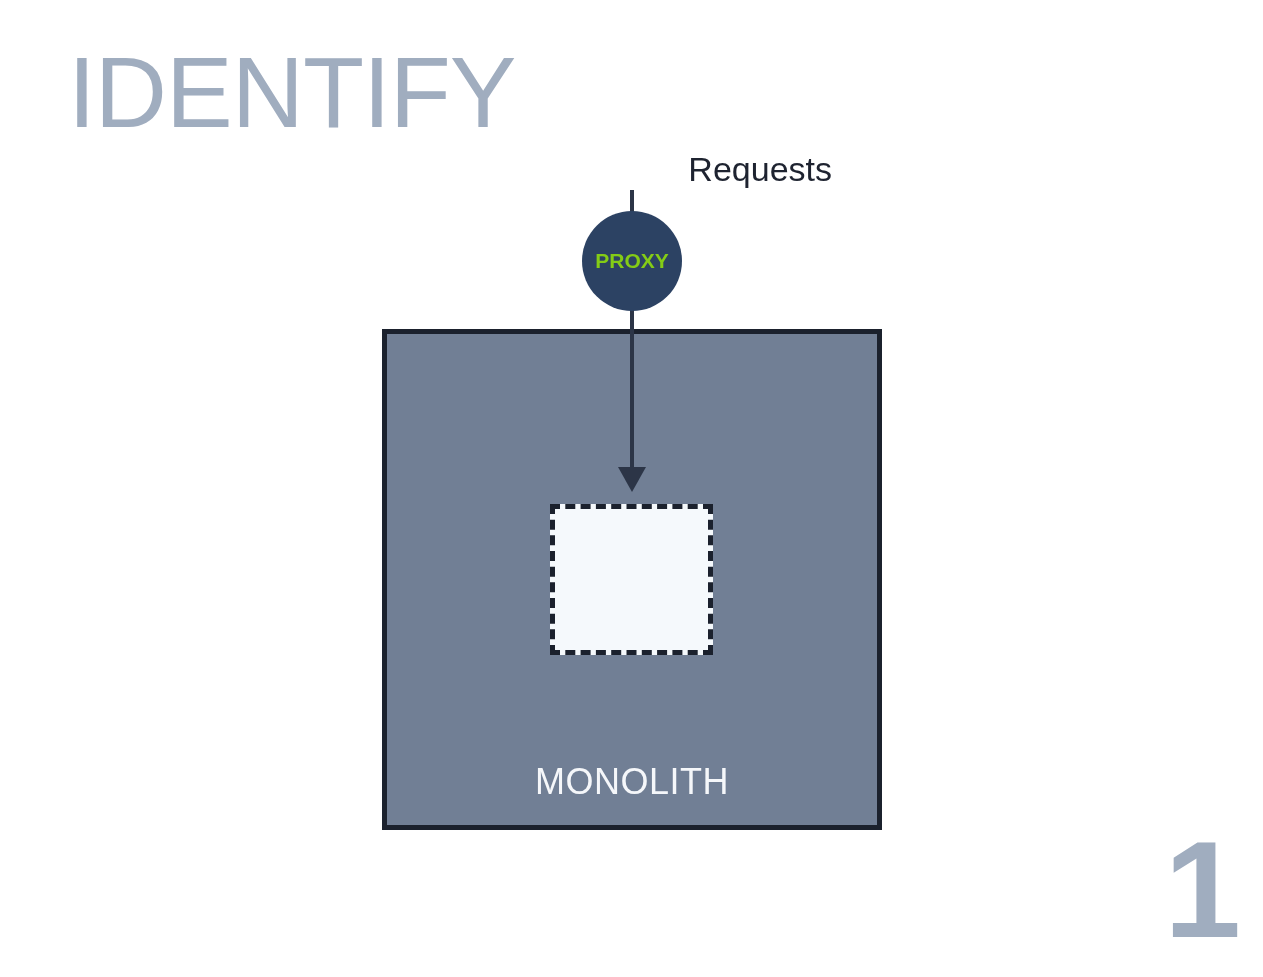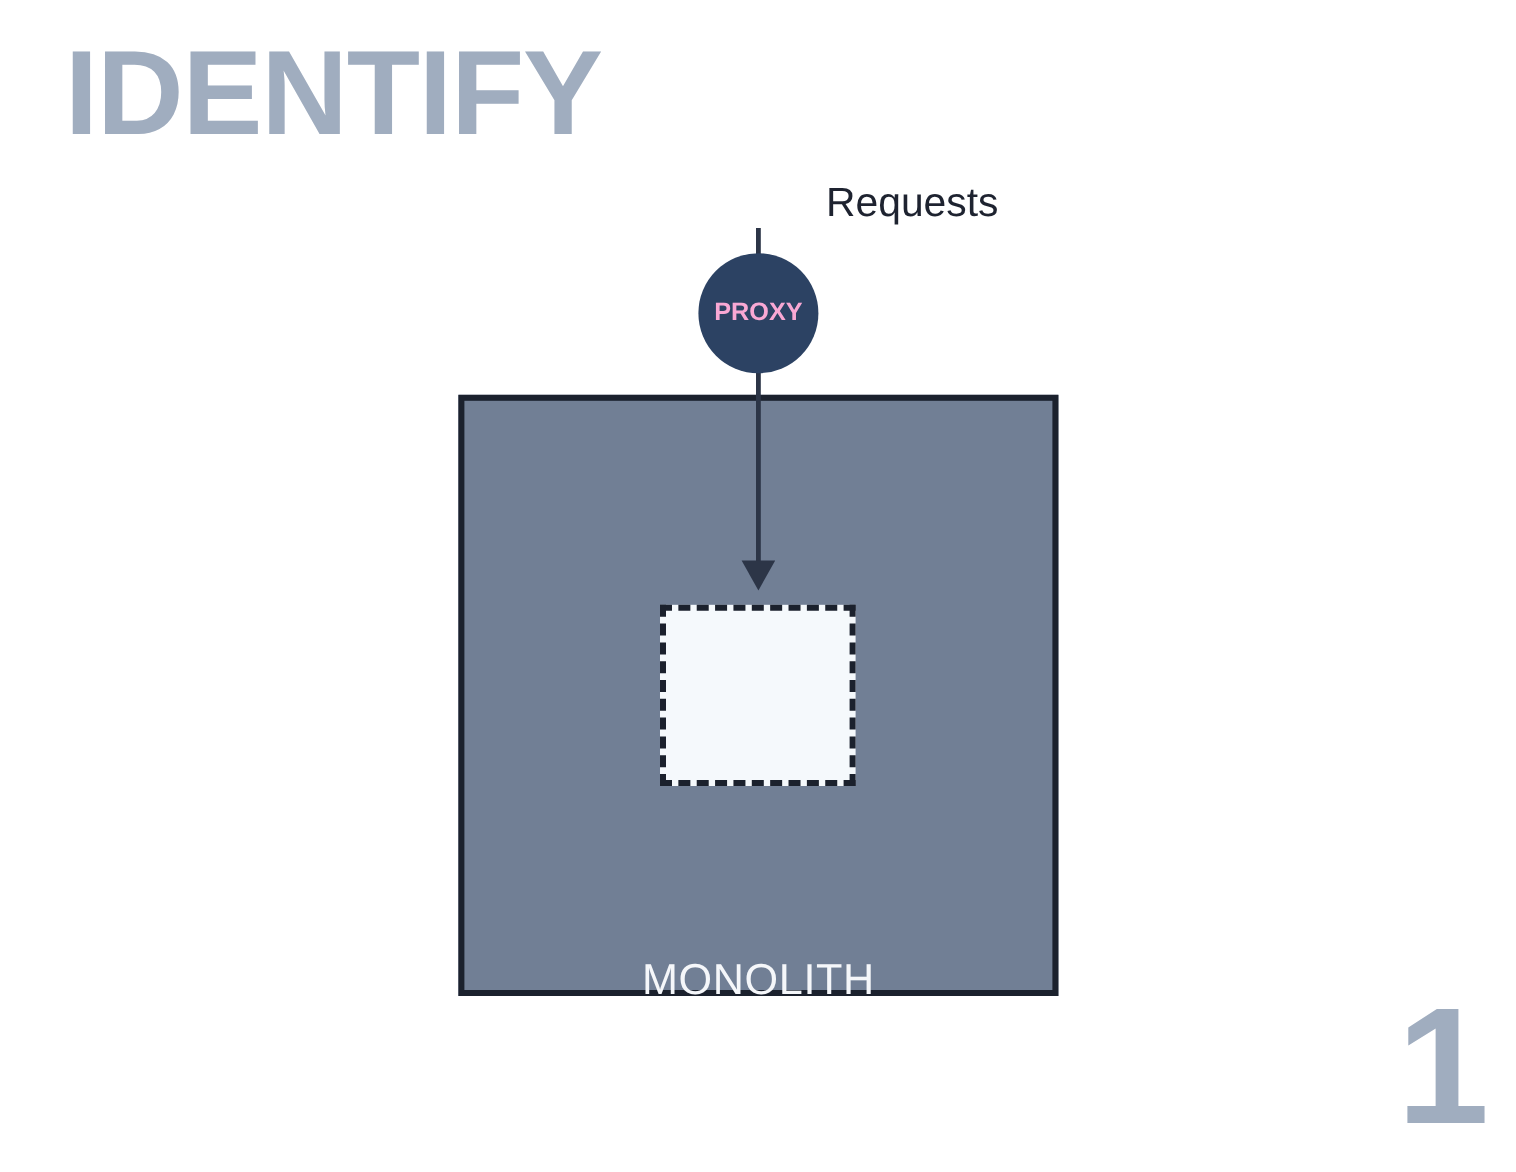--- a/index.html
+++ b/index.html
@@ -12,25 +12,25 @@
       height: 977px;
       position: relative;
       overflow: hidden;
       font-family: "Liberation Sans", "DejaVu Sans", sans-serif;
     }
     .title {
       position: absolute;
       left: 54px;
       top: 28px;
       font-size: 100px;
-      font-weight: bold;
+      font-weight: normal;
       line-height: 1;
       letter-spacing: -1px;
       color: #a0adbf;
-      margin: 0;
+      margin: 14px;
     }
     .page-number {
       position: absolute;
       right: 22px;
       top: 820px;
       font-size: 138px;
       font-weight: bold;
       line-height: 1;
       color: #a0adbf;
     }
@@ -59,21 +59,21 @@
       width: 100px;
       height: 100px;
       border-radius: 50%;
       background: #2c4263;
       display: flex;
       align-items: center;
       justify-content: center;
       z-index: 3;
     }
     .proxy-label {
-      color: #f9a8d4;
+      color: #84cc16;
       font-weight: bold;
       font-size: 21px;
       letter-spacing: 0px;
     }
     .monolith {
       position: absolute;
       left: 382px;
       top: 329px;
       width: 490px;
       height: 491px;
@@ -115,21 +115,20 @@
       position: absolute;
       left: 382px;
       width: 500px;
       top: 760px;
       text-align: center;
       font-size: 36px;
       line-height: 44px;
       color: #f5f7fa;
       letter-spacing: 0.5px;
       z-index: 2;
-      margin-top: 34px;
     }
   </style>
 </head>
 <body>
 
 <h1 class="title">IDENTIFY</h1>
 
 <div class="requests-label">Requests</div>
 
 <div class="connector-top"></div>

